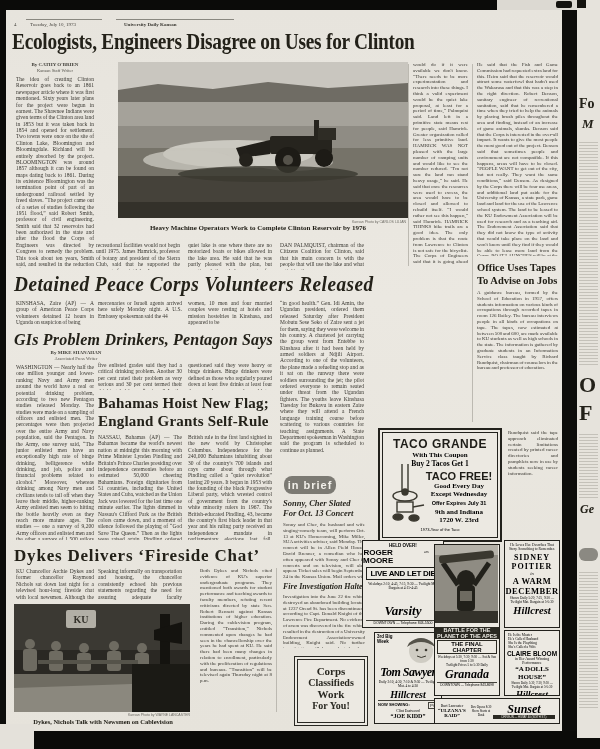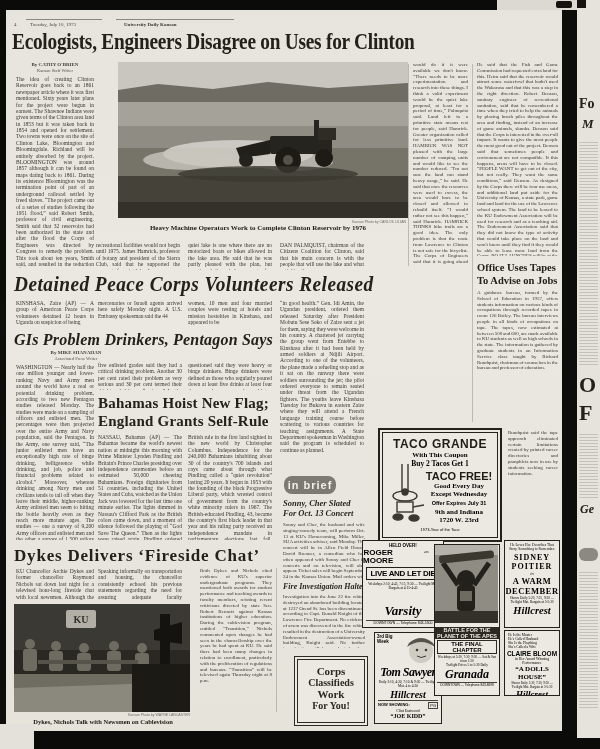--- a/index.html
+++ b/index.html
@@ -256,20 +256,34 @@
     <div style="font-size:3.6px;padding:0 3px;">She Is the Plaything</div>
     <div style="font-size:3.6px;padding:0 3px;">She's Called a Wife</div>
     <div class="ctr sans" style="font-size:6.5px;font-weight:bold;margin-top:1px;">CLAIRE BLOOM</div>
     <div class="ctr" style="font-size:3.8px;">in Her Award Winning</div>
     <div class="ctr" style="font-size:3.8px;">Performance</div>
     <div class="ctr" style="font-size:7px;font-weight:bold;">“A DOLLS HOUSE”</div>
     <div class="ctr" style="font-size:3.2px;padding:0 3px;">Shown Daily 5:30, 7:30, 9:30 — Twilight Mat. Bargain at 5-5:30</div>
     <div class="ctr script" style="font-size:9px;">Hillcrest</div>
   </div>
 
+  <div class="abs adbox" style="left:428px;top:688px;width:126px;height:26px;display:flex;align-items:center;">
+    <div style="width:34px;">
+      <div class="ctr" style="font-size:3.8px;">Burt Lancaster</div>
+      <div class="ctr" style="font-size:5px;font-weight:bold;line-height:1.05;">“ULZANA'S RAID”</div>
+    </div>
+    <div style="width:24px;">
+      <div class="ctr" style="font-size:3.2px;">Box Opens 8:30</div>
+      <div class="ctr" style="font-size:3.2px;">Show Starts at Dusk</div>
+    </div>
+    <div style="width:62px;">
+      <div class="ctr script" style="font-size:12px;line-height:1;">Sunset</div>
+      <div class="ctr sans" style="font-size:2.8px;background:#2a2922;color:#eceae3;">DRIVE-IN — HIWAY 40 (SIXTH ST.)</div>
+    </div>
+  </div>
 </div>
 
 <div class="abs" style="left:0;top:0;width:497px;height:10px;background:#0b0b09;"></div>
 <div class="abs" style="left:497px;top:0;width:80px;height:10px;background:#dcd9d2;"></div>
 <div class="abs" style="left:556px;top:1px;width:16px;height:7px;background:#14130f;border-radius:2px;"></div>
 <div class="abs" style="left:0;top:731px;width:600px;height:18px;background:#0b0b09;"></div>
 <div class="abs" style="left:0;top:724px;width:34px;height:25px;background:#e4e1da;"></div>
 <div class="abs" style="left:0;top:0;width:6px;height:300px;background:#0b0b09;"></div>
 
 <div class="abs paper" style="left:577px;top:0;width:23px;height:738px;background:#e6e3dc;overflow:hidden;">

